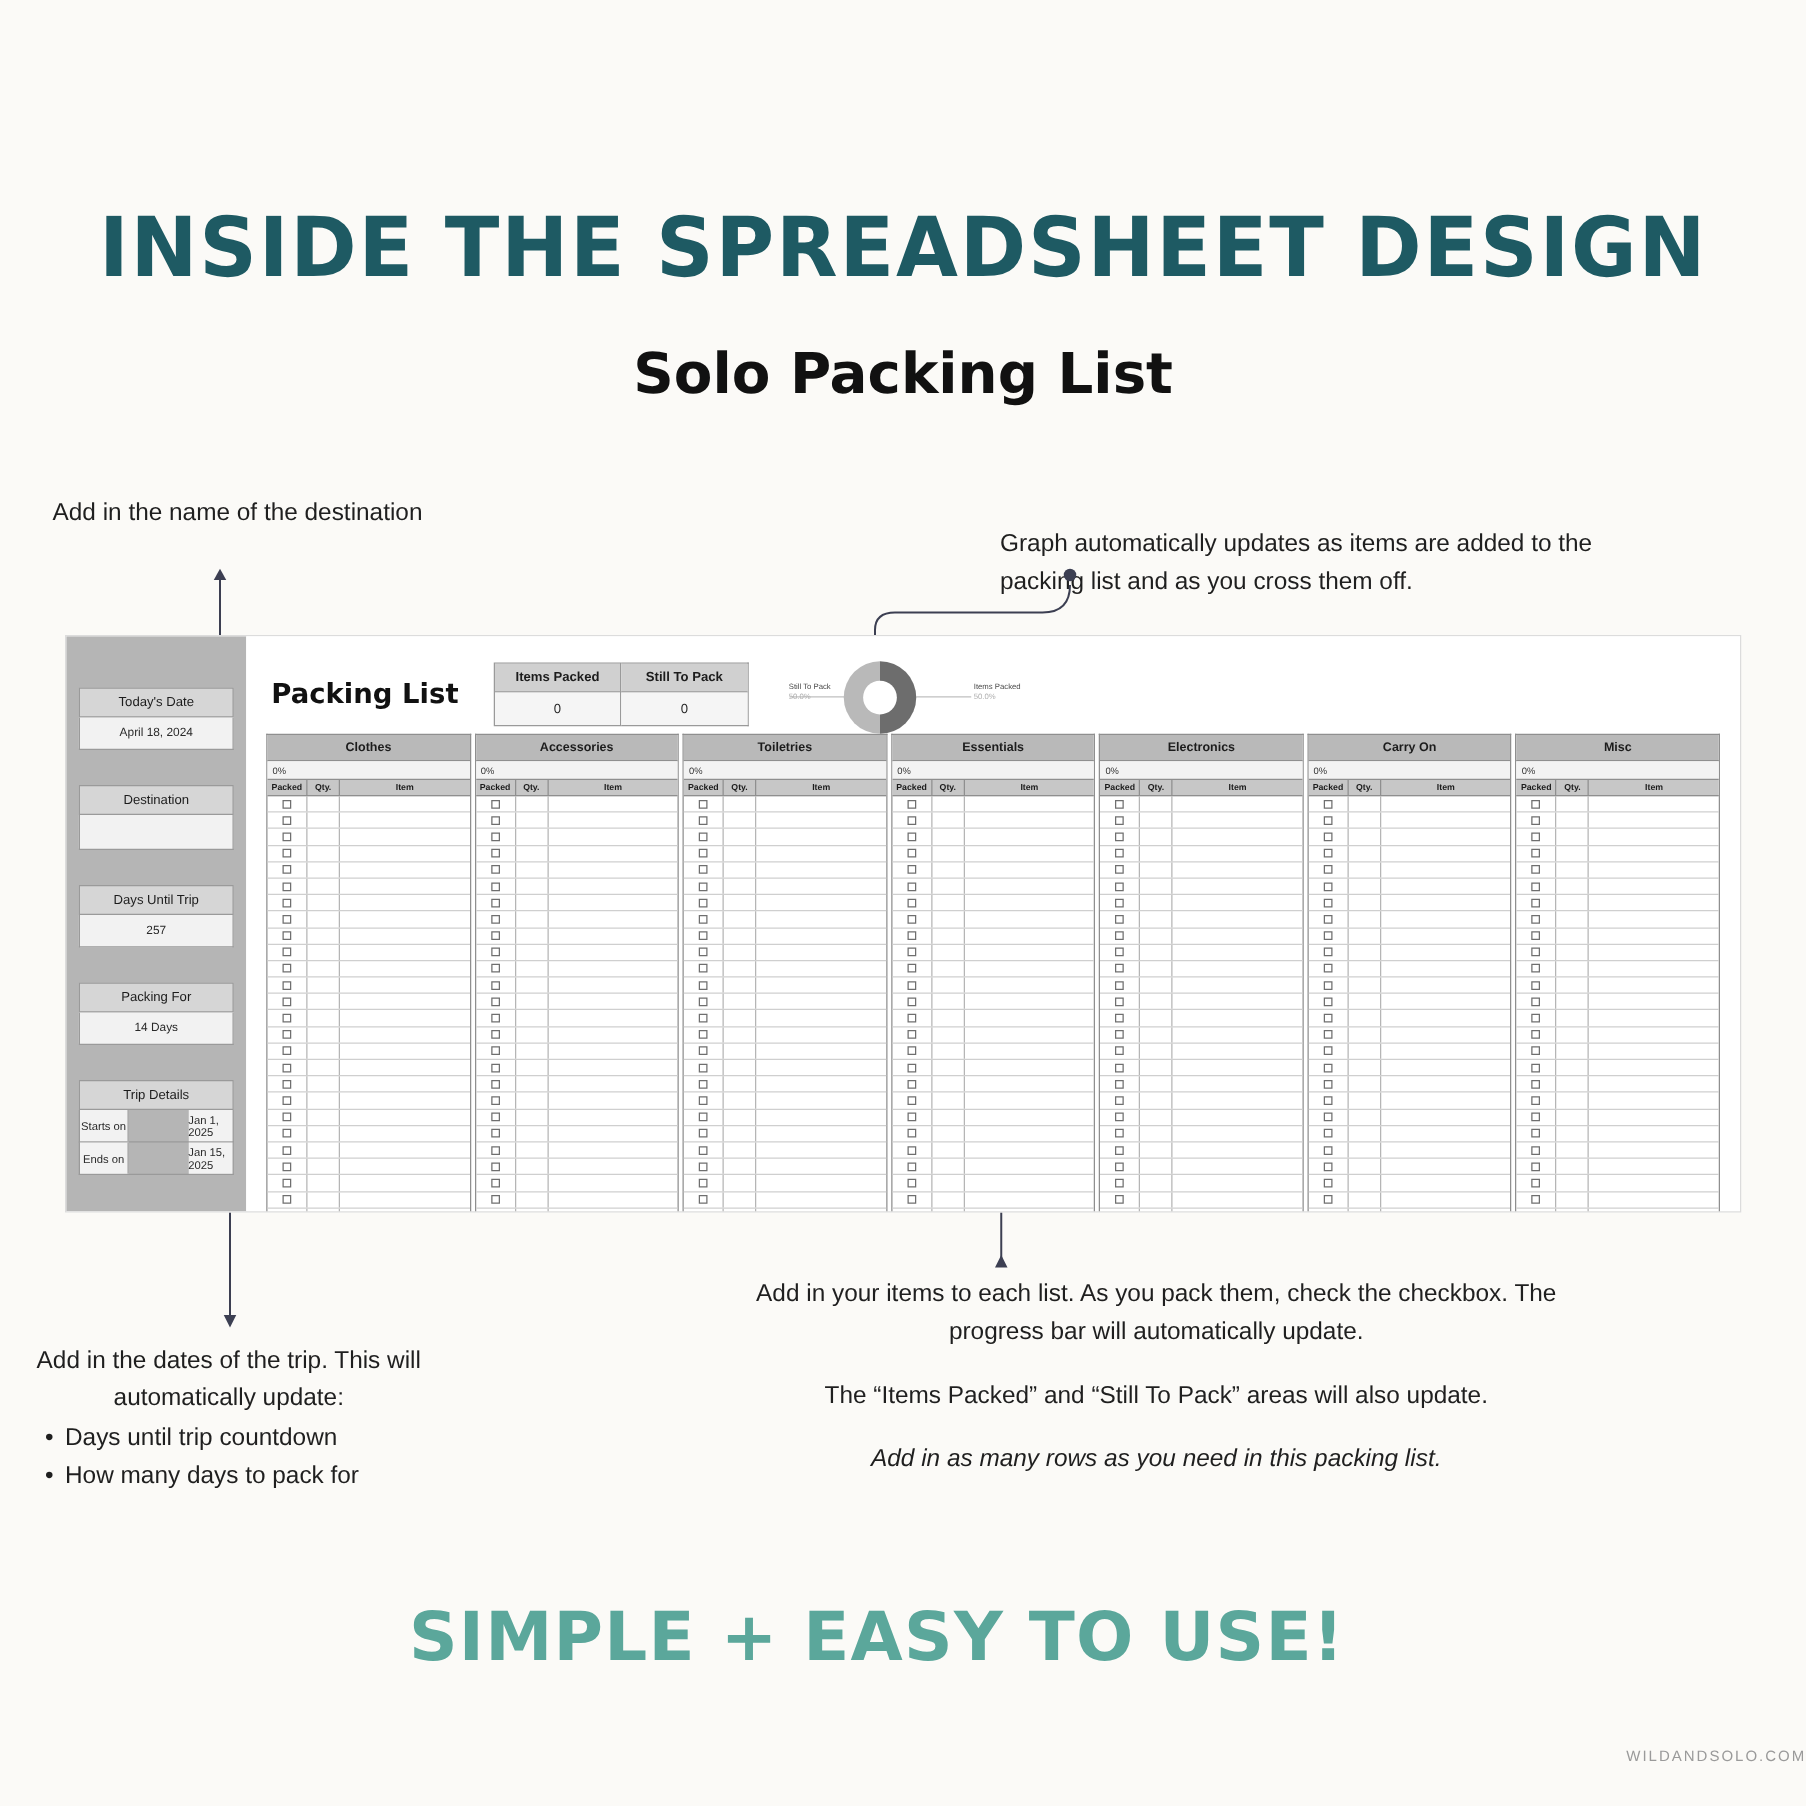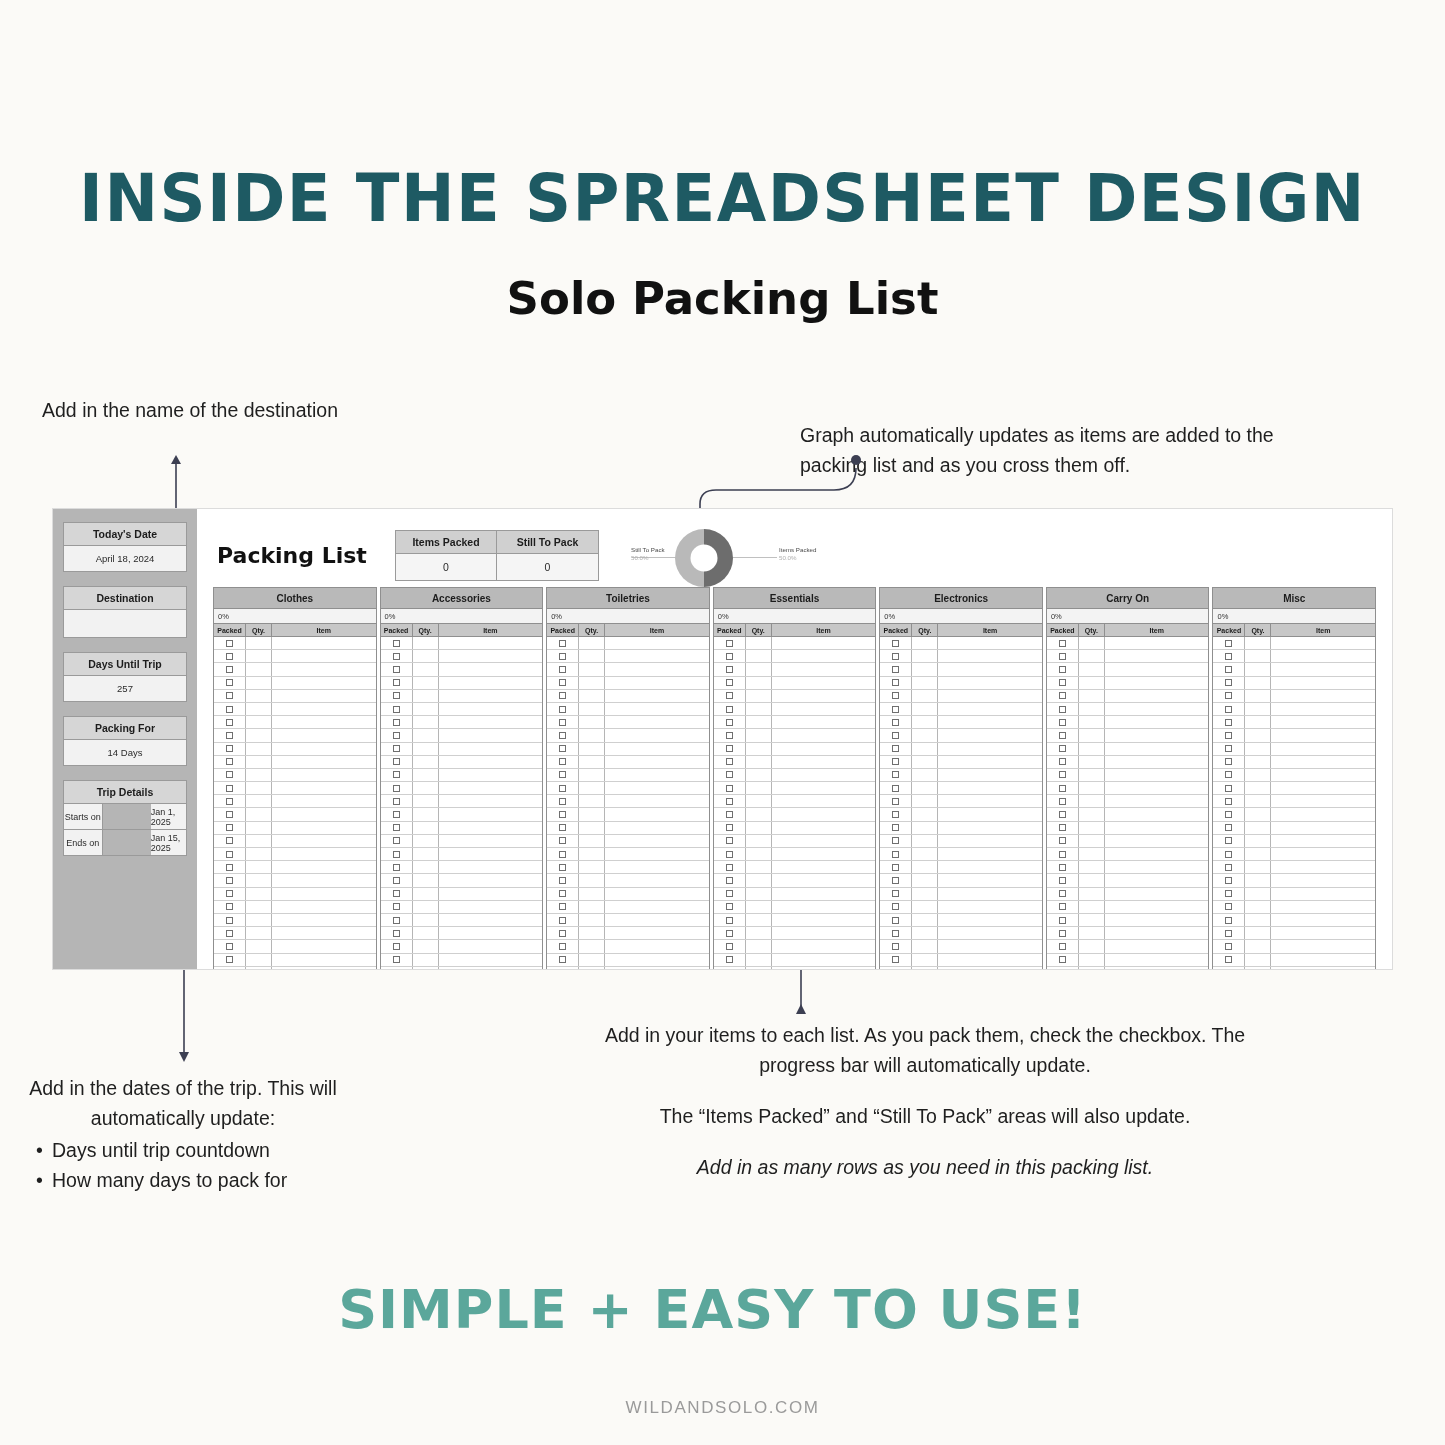--- a/index.html
+++ b/index.html
@@ -54,33 +54,33 @@
   .anno-items { top: 1020px; left: 565px; width: 720px; text-align: center; }
   .anno-items p { margin-bottom: 21px; }
   .anno-items p:last-child { margin-bottom: 0; font-style: italic; }
 
   
   .connectors { position: absolute; top:0; left:0; width:1445px; height:1445px; pointer-events:none; }
 
   
   .footer-cta {
     position: absolute;
-    top: 1278px; left: 16px; width: 1393px;
+    top: 1278px; left: 5px; width: 1393px;
     text-align: center;
     font-size: 54px;
     font-weight: 700;
     letter-spacing: 1px;
     color: #5ba79b;
     font-family: "DejaVu Sans", sans-serif;
   }
   .footer-url {
     position: absolute;
     top: 1398px; left: 0; width: 1445px;
-    text-align: center;
-    font-size: 17px;
+    text-align: right;
+    font-size: 12px;
     letter-spacing: 1.6px;
     color: #9a9a9a;
   }
 
   
   .sheet {
     position: absolute;
     left: 52px; top: 508px;
     width: 1341px; height: 462px;
     background: #ffffff;
@@ -93,21 +93,21 @@
     background: #b5b5b5;
     flex: 0 0 144px;
     padding: 13px 10px 0 10px;
   }
   .side-block { margin-bottom: 14px; }
   .side-head {
     background: #d6d6d6;
     border: 1px solid #9a9a9a;
     height: 24px;
     display: flex; align-items: center; justify-content: center;
-    font-size: 10.5px; font-weight: 700; color: #1c1c1c;
+    font-size: 10.5px; font-weight: 400; color: #1c1c1c; margin-top: 28px;
   }
   .side-val {
     background: #f2f2f2;
     border: 1px solid #9a9a9a;
     border-top: none;
     height: 26px;
     display: flex; align-items: center; justify-content: center;
     font-size: 9.5px; color: #2a2a2a;
   }
   .side-val.blank { height: 28px; }

